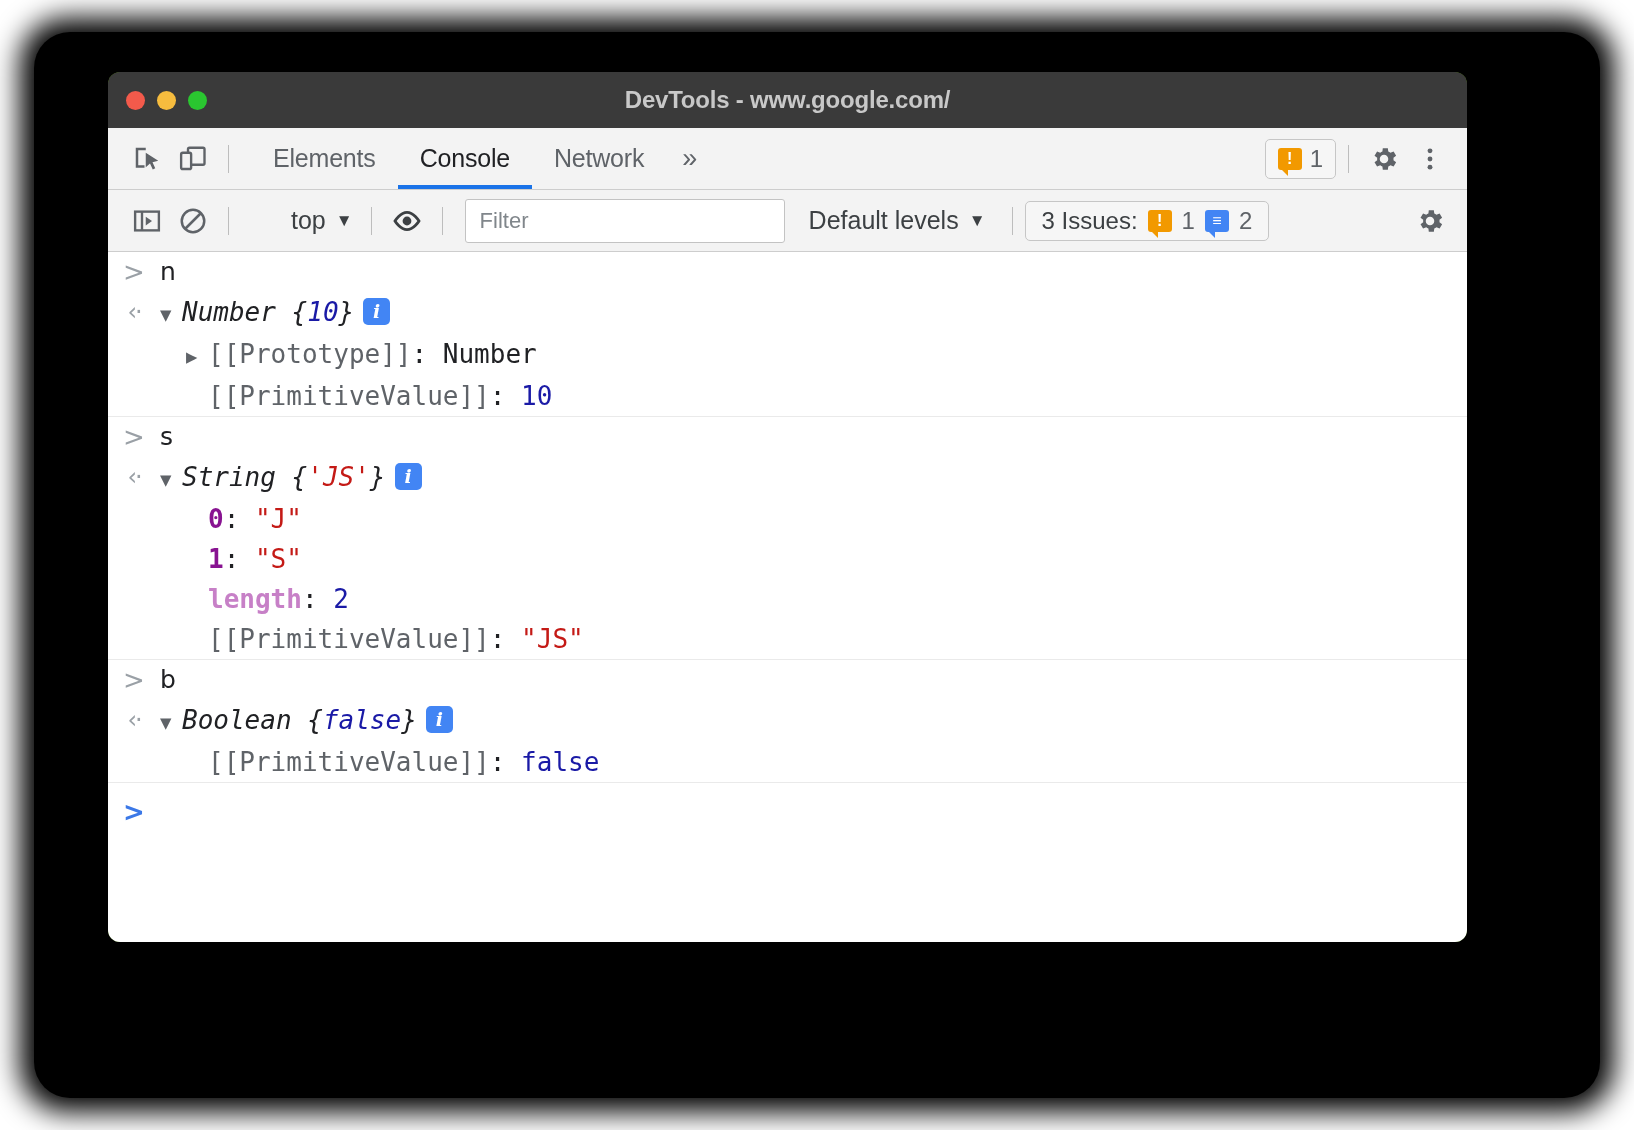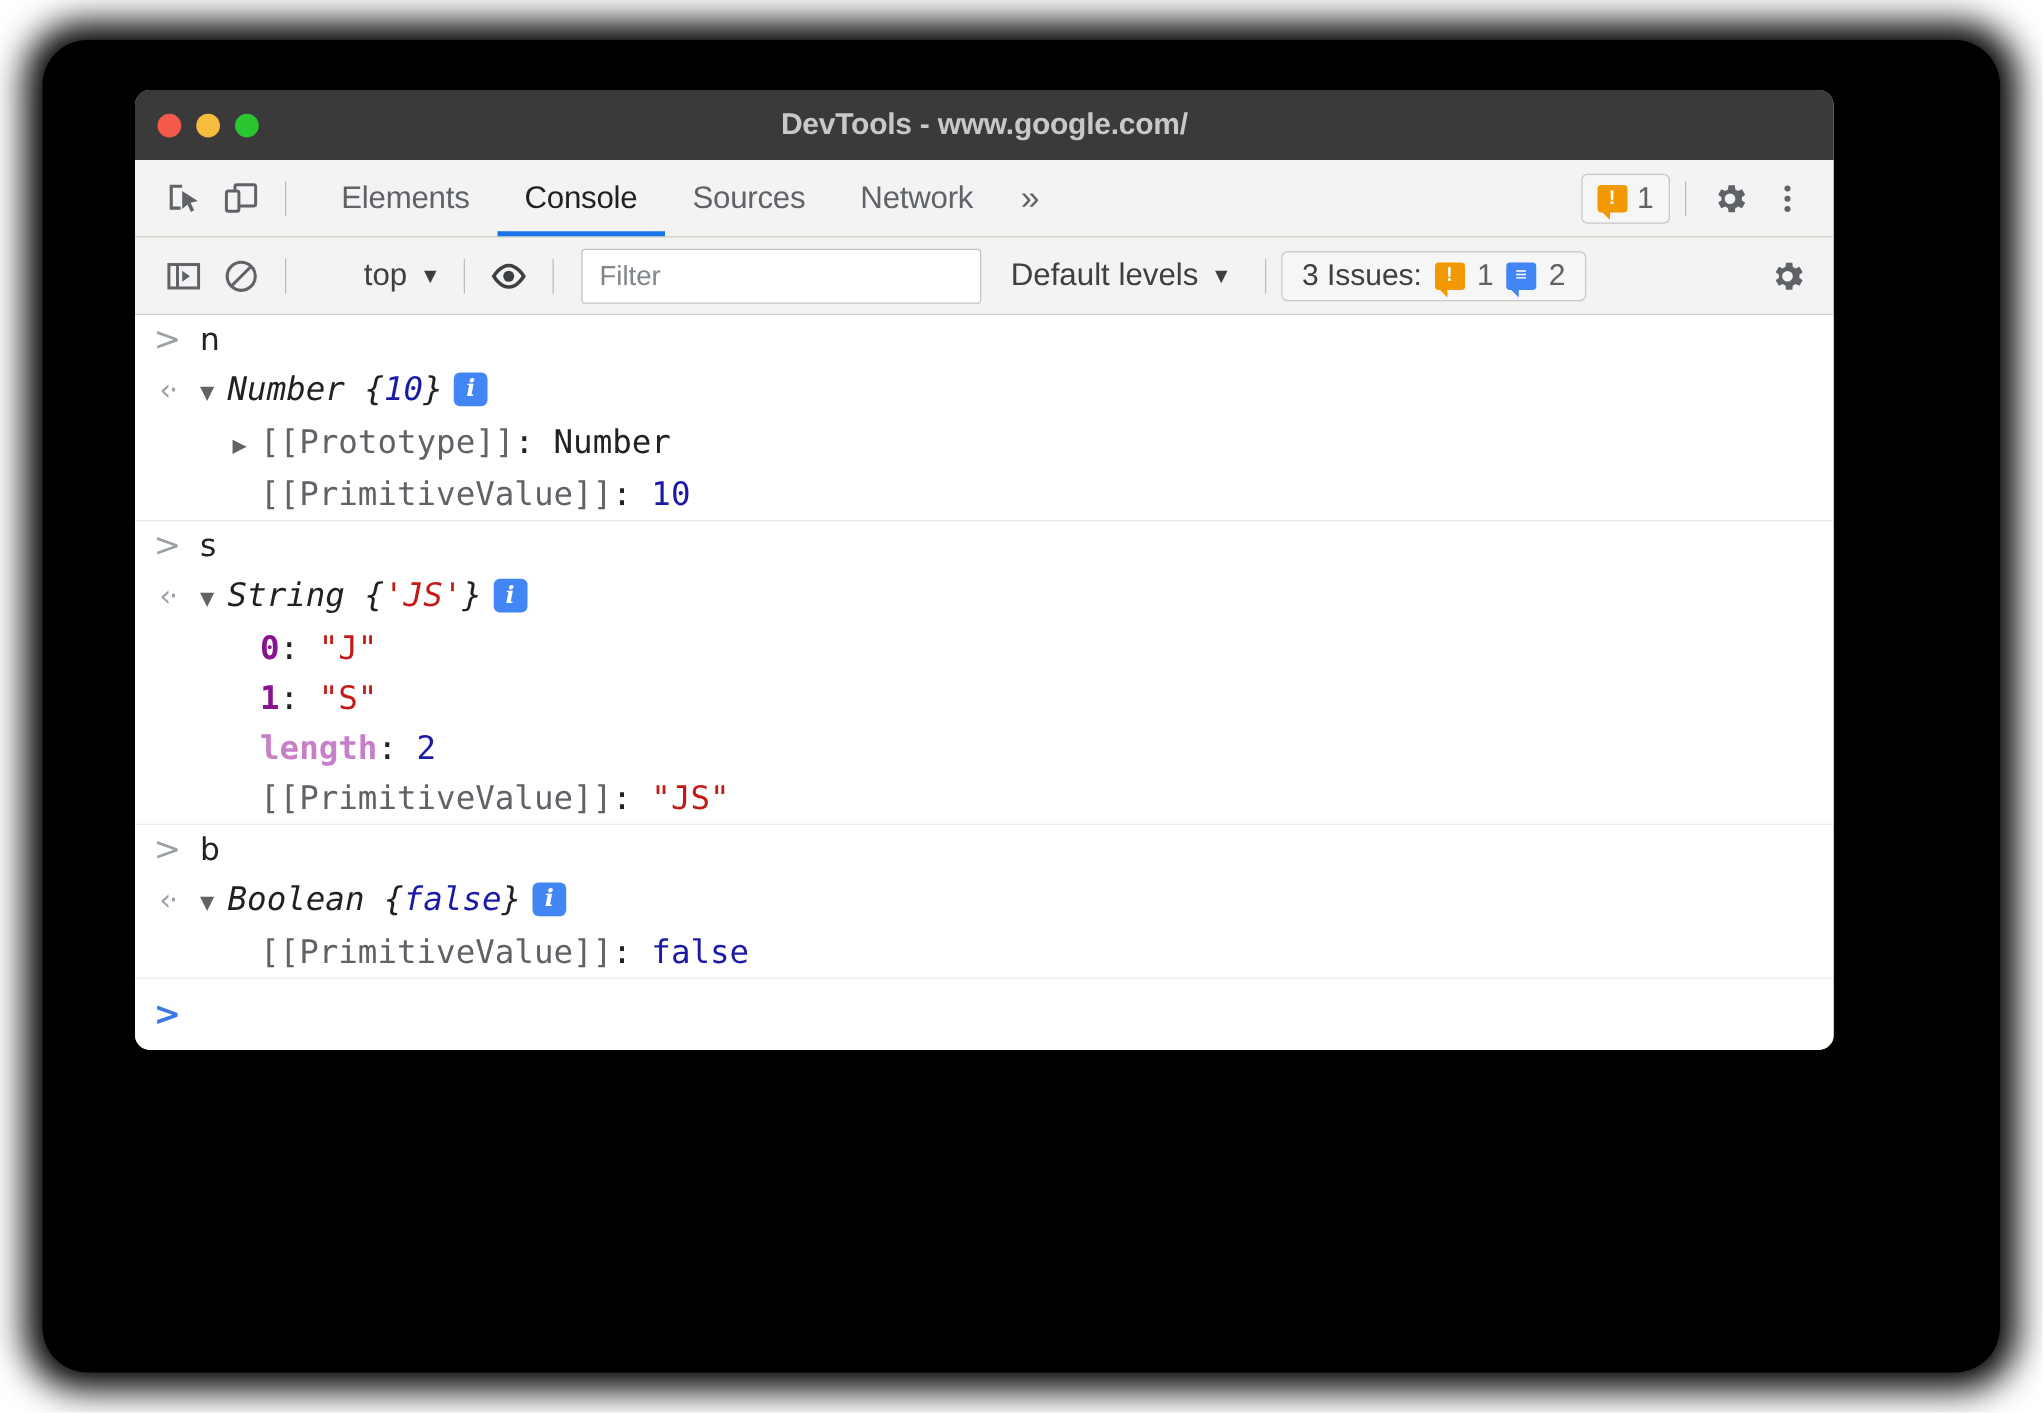--- a/index.html
+++ b/index.html
@@ -33,24 +33,24 @@
     left: 34px; top: 32px;
     width: 1566px; height: 1066px;
     background: #000000;
     border-radius: 36px;
   }
 
   
   .window {
     position: absolute;
     left: 108px; top: 72px;
-    width: 1359px; height: 768px;
+    width: 1359px; height: 870px;
     border-radius: 12px;
     overflow: hidden;
-    background: #eab308;
+    background: #4d7c0f;
     box-shadow: 0 10px 44px rgba(0,0,0,0.55);
   }
 
   
   .titlebar {
     position: relative;
     height: 56px;
     background: #3a3a3a;
     display: flex;
     align-items: center;
@@ -318,21 +318,20 @@
             <path d="M8 7 V4.2 A1.2 1.2 0 0 1 9.2 3 H20 A1.2 1.2 0 0 1 21.2 4.2 V15.4 A1.2 1.2 0 0 1 20 16.6 H10.6" fill="none" stroke="#5f6368" stroke-width="1.9"></path>
           </svg>
         </span>
       </div>
 
       <div class="vsep"></div>
 
       <div class="tabs">
         <div class="tab">Elements</div>
         <div class="tab active">Console</div>
-        <div class="tab">Sources</div>
         <div class="tab">Network</div>
         <div class="chev-more">»</div>
       </div>
 
       <div class="spacer"></div>
 
       <div class="badge-box">
         <span class="bub warn">
           <span>!</span>
         </span>

